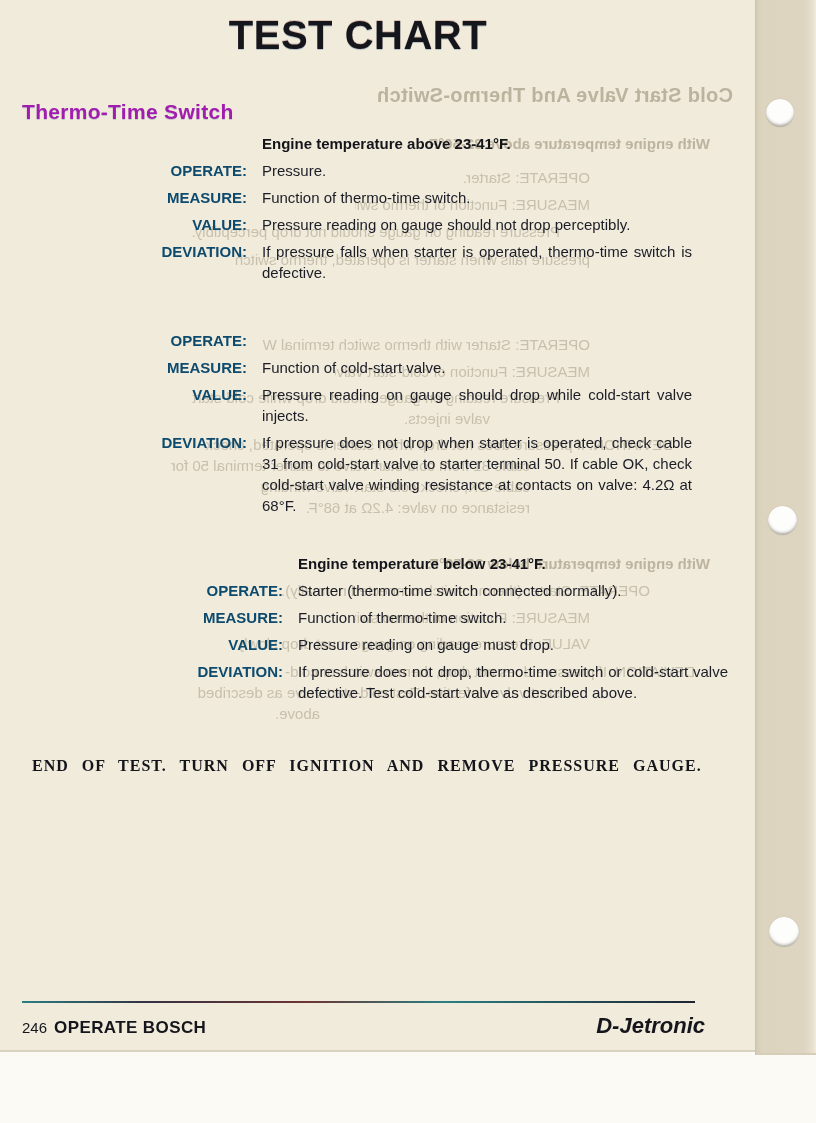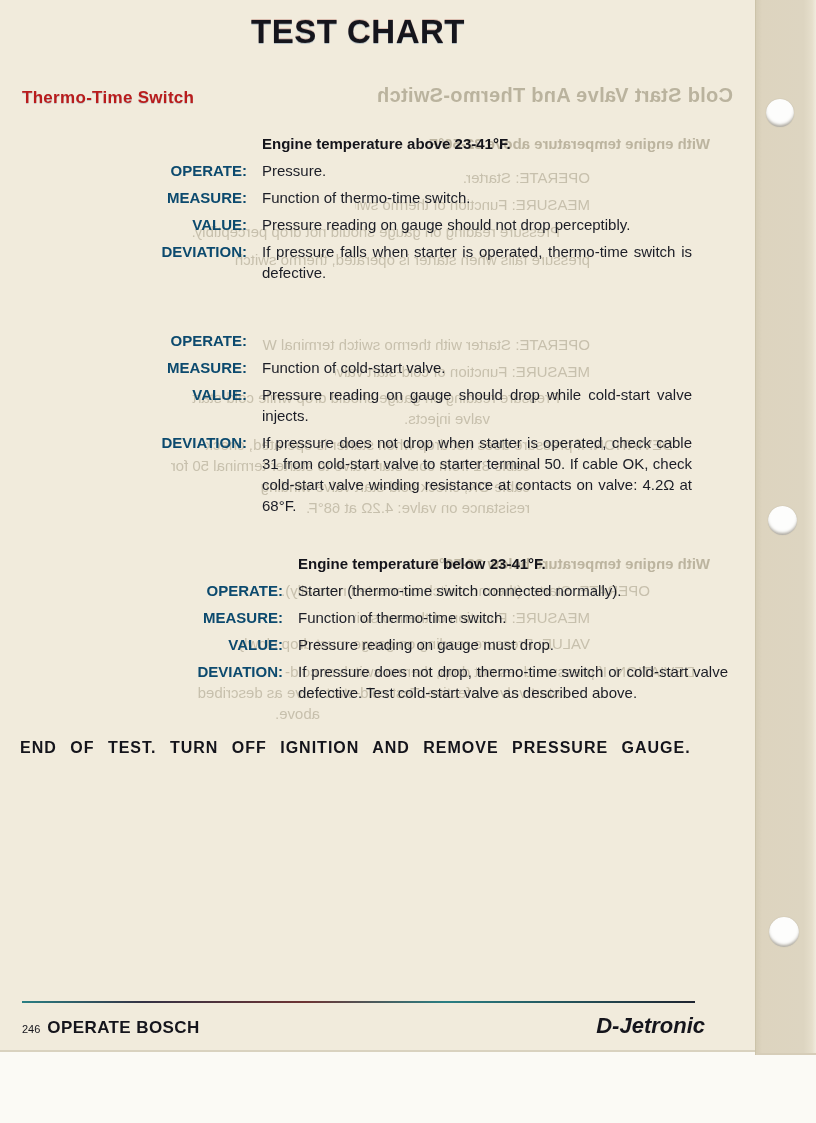--- a/index.html
+++ b/index.html
@@ -27,48 +27,48 @@
   }
   
   .ghost{position:absolute;transform:scaleX(-1);color:rgba(148,139,115,.45);
     font-size:15px;line-height:21px;white-space:nowrap;overflow:hidden;filter:blur(.4px);}
   .ghost.bold{font-weight:bold;color:rgba(143,134,110,.55);}
   .ghost-heading{position:absolute;transform:scaleX(-1);font-weight:bold;font-size:20px;
     letter-spacing:.3px;color:rgba(150,141,116,.6);filter:blur(.5px);white-space:nowrap;}
   
   .title{
     position:absolute;top:13px;left:0;width:716px;text-align:center;
-    font-size:33px;font-weight:bold;letter-spacing:.5px;color:#15151c;
+    font-size:40px;font-weight:bold;letter-spacing:.5px;color:#15151c;
     text-shadow:0 -1px 0 rgba(150,50,40,.25), 0 1px 0 rgba(40,90,140,.28);
   }
   .section-title{
-    position:absolute;top:88px;left:22px;
-    font-size:17px;font-weight:bold;letter-spacing:.3px;color:#b91c1c;
+    position:absolute;top:100px;left:22px;
+    font-size:21px;font-weight:bold;letter-spacing:.3px;color:#a21caf;
     text-shadow:0 1px 0 rgba(40,80,130,.22);
   }
   .blocks{position:absolute;top:133px;left:0;width:716px;color:#1b1d26;}
   .block{display:grid;grid-template-columns:247px 430px;column-gap:15px;row-gap:6px;
     font-size:15px;line-height:21px;}
   .block + .block{margin-top:47px;}
   .block.b3{margin-top:37px;margin-left:36px;}
   .row-label{grid-column:1;text-align:right;font-weight:bold;color:#0c4a6e;}
   .row-text{grid-column:2;text-align:justify;}
   .block-heading{grid-column:2;font-weight:bold;color:#14141b;}
   .end-note{
-    margin-top:36px;padding-left:20px;
-    font-size:16px;font-weight:bold;letter-spacing:1px;word-spacing:8px;color:#14141b;
+    margin-top:54px;padding-left:32px;
+    font-size:16px;font-weight:bold;letter-spacing:1px;word-spacing:8px;color:#14141b;font-family:Liberation Serif, serif;
   }
   
   .footer-rule{
     position:absolute;top:1001px;left:22px;width:673px;height:2px;
     background:linear-gradient(90deg,#2a7f83 0%,#343244 18%,#6e3434 42%,#2a7f83 63%,#1e2430 100%);
   }
   .footer{position:absolute;top:1013px;left:22px;width:683px;display:flex;
     justify-content:space-between;align-items:baseline;color:#15151c;}
-  .page-number{font-size:11px;margin-right:7px;font-weight:normal;}
+  .page-number{font-size:15px;margin-right:7px;font-weight:normal;}
   .publisher{font-size:17px;font-weight:bold;letter-spacing:.4px;}
   .system-name{font-size:22px;font-weight:bold;font-style:italic;}
 </style>
 </head>
 <body>
 
 <div class="page">
 
   <div>
     <div class="ghost-heading" style="top:84px;left:278px;width:455px;">Cold Start Valve And Thermo-Switch</div>

